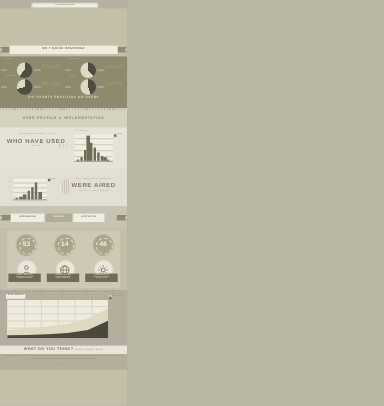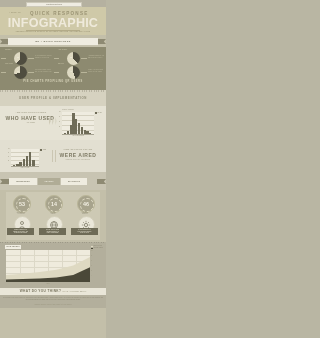--- a/index.html
+++ b/index.html
@@ -170,27 +170,20 @@
 </style>
 </head>
 <body>
 
 <div class="poster">
 
   <div class="band" id="top-strip">
     <div id="top-url">Typeatomexpotricoid</div>
   </div>
 
-  <div class="band" id="header">
-    <div id="hdr-kicker">A STUDY OF</div>
-    <div id="hdr-sub">QUICK RESPONSE</div>
-    <div id="hdr-title">INFOGRAPHIC</div>
-    <div id="hdr-rule"></div>
-    <div id="hdr-desc">UNDERSTANDING THE GROWTH OF QR CODE ADOPTION AND USER BEHAVIOUR</div>
-  </div>
 
   <div class="band ribbon" id="ribbon-qr">
     <div class="tail-l"></div>
     <div class="tail-r"></div>
     <div class="plate"></div>
     <div class="txt">QR = QUICK RESPONSE</div>
   </div>
 
   <div class="band" id="pies">
 

